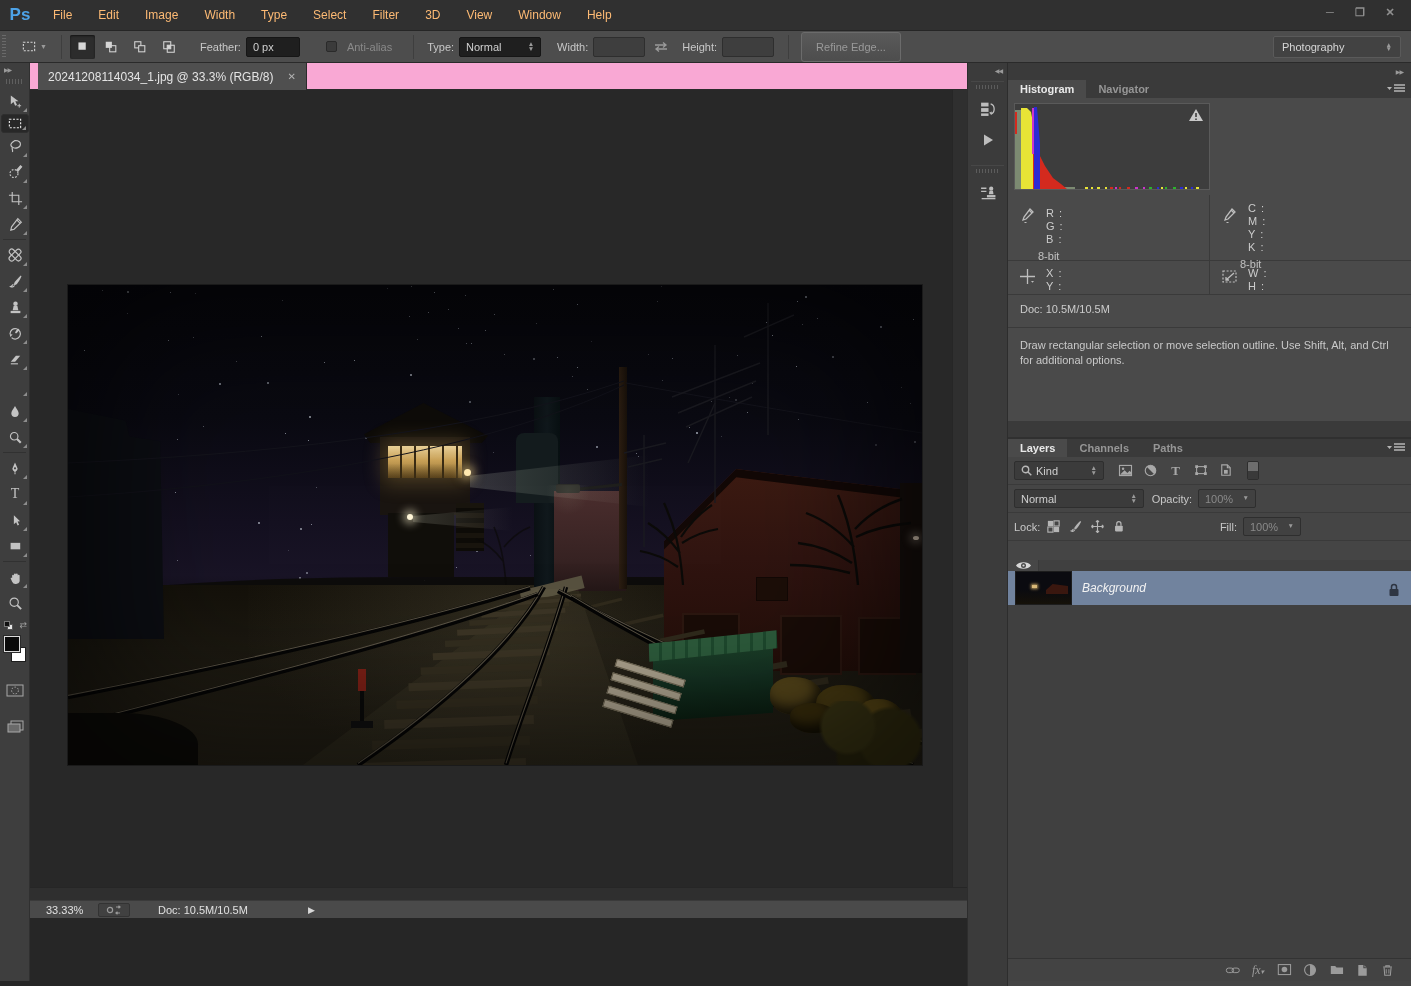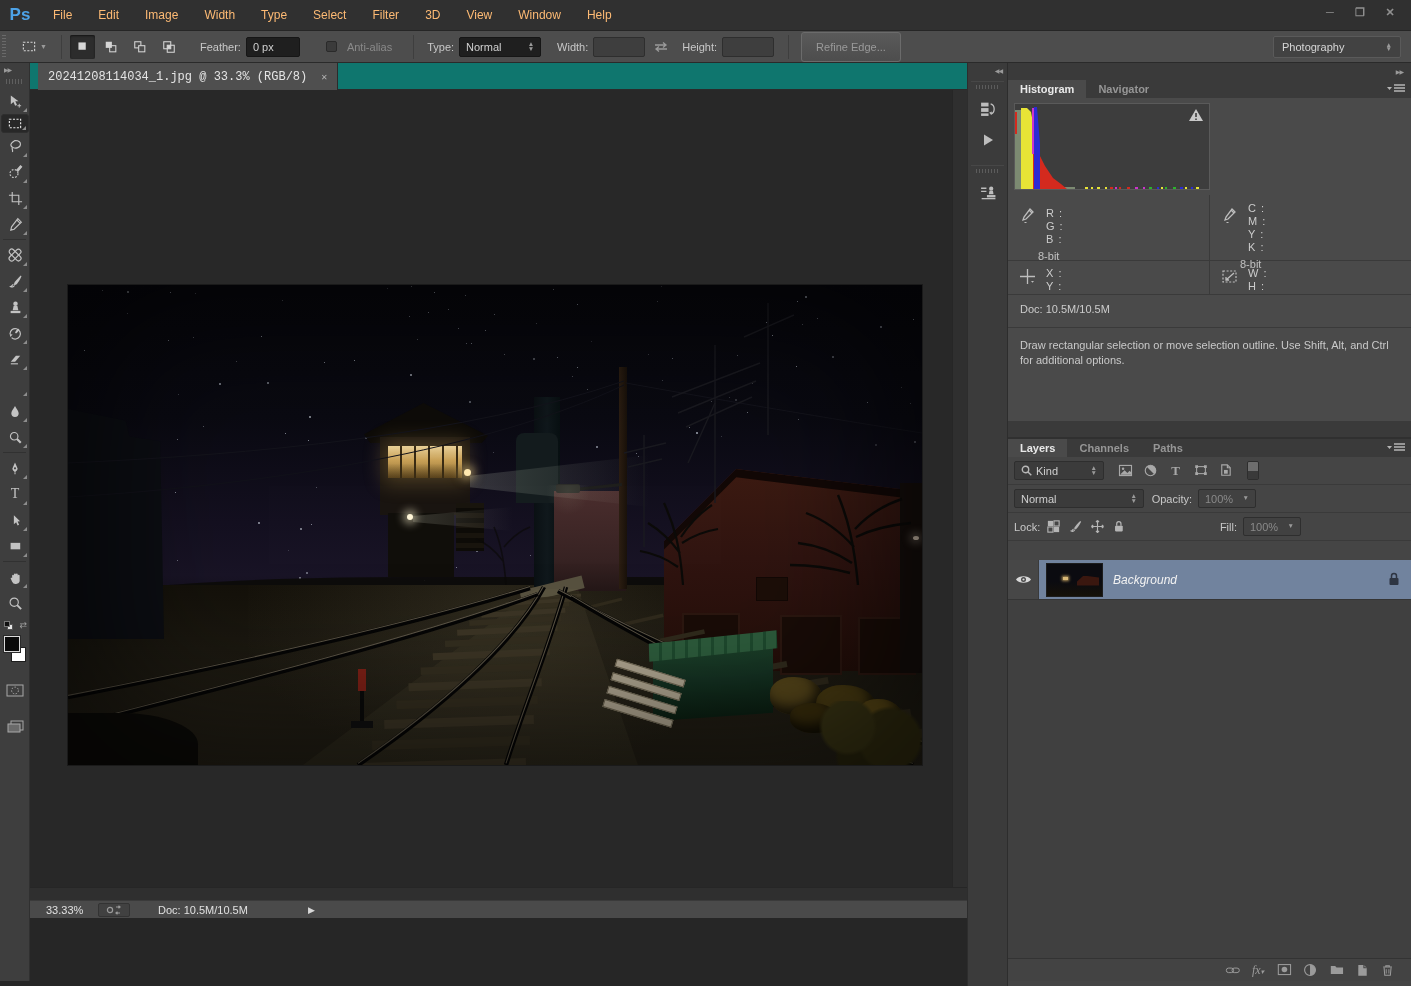--- a/index.html
+++ b/index.html
@@ -45,21 +45,21 @@
   #swatch-bg { position:absolute; left:10px; top:12px; width:15px; height:15px; background:#ffffff; border:1px solid #1e1e1e; }
   #swatch-fg { position:absolute; left:3px; top:1px; width:16px; height:16px; background:#0a0a0a; border:1px solid #dadada; outline:1px solid #2a2a2a; }
   #mini-colors { width:28px; height:13px; position:relative; margin:4px 1px 0; }
   #mini-default { position:absolute; left:3px; top:1px; width:9px; height:9px; }
   #mini-default .b { position:absolute; right:0; bottom:0; width:6px; height:6px; background:#e6e6e6; border:1px solid #555; }
   #mini-default .f { position:absolute; left:0; top:0; width:6px; height:6px; background:#111; border:1px solid #777; z-index:1; }
   #mini-swap { position:absolute; right:2px; top:0; color:#9f9f9f; font-size:9px; }
 
   
   #canvas-area { position:absolute; left:30px; top:63px; width:937px; height:918px; background:#282828; }
-  #doc-tabbar { position:absolute; left:0; top:0; width:100%; height:27px; background:#0f766e; border-bottom:1px solid #2b2b2b; display:flex;font-family:Liberation Mono, monospace; }
+  #doc-tabbar { position:absolute; left:0; top:0; width:100%; height:27px; background:#f9a8d4; border-bottom:1px solid #2b2b2b; display:flex; }
   #doc-tab { margin-left:8px; height:27px; background:#4f4f4f; display:flex; align-items:center; padding:0 10px; color:#e4e4e4; font-size:12px; border-right:1px solid #2b2b2b; }
   #doc-tab .close { margin-left:14px; color:#b2b2b2; font-size:10px; }
   #vscroll { position:absolute; right:0; top:27px; width:15px; height:860px; background:#2f2f2f; border-left:1px solid #262626; }
   #hscroll { position:absolute; left:0; top:824px; width:937px; height:13px; background:#2f2f2f; border-top:1px solid #262626; }
   #statusbar { position:absolute; left:0; top:837px; width:937px; height:18px; background:#4a4a4a; border-top:1px solid #3a3a3a; display:flex; align-items:center; color:#e0e0e0; }
   #status-zoom { margin-left:16px; width:52px; }
   #status-gear { width:32px; height:14px; background:#414141; border:1px solid #333; border-radius:2px; display:flex; align-items:center; justify-content:center; margin-right:28px; }
   #status-doc { margin-right:60px; }
   #status-flyout { color:#d8d8d8; font-size:9px; }
   #canvas-bottom { position:absolute; left:0; top:855px; width:937px; height:63px; background:#262626; }
@@ -147,21 +147,21 @@
   .lrow { height:28px; border-bottom:1px solid #3a3a3a; display:flex; align-items:center; padding:0 6px; background:#454545; }
   .sel { height:19px; background:#3b3b3b; border:1px solid #2e2e2e; border-radius:2px; display:flex; align-items:center; padding:0 6px; color:#cfcfcf; }
   .sel .spin { margin-left:auto; }
   .sel.dis { color:#8a8a8a; background:#414141; }
   .flt-ic { width:23px; height:19px; display:flex; align-items:center; justify-content:center; color:#a8a8a8; margin-left:2px; }
   #flt-toggle { width:12px; height:19px; margin-left:10px; border-radius:2px; overflow:hidden; border:1px solid #2e2e2e; }
   #flt-toggle .t { height:9px; background:#6e6e6e; } #flt-toggle .b { height:9px; background:#3a3a3a; }
   .lbl { color:#c8c8c8; }
   .lock-ic { width:17px; height:17px; display:flex; align-items:center; justify-content:center; color:#b5b5b5; margin-left:5px; }
   #layer-list { background:#404040; position:absolute; left:0; right:0; top:103px; bottom:28px; }
-  #layer-row { height:40px; display:flex; align-items:stretch; border-bottom:1px solid #353535; }
+  #layer-row { height:40px; display:flex; align-items:stretch; border-bottom:1px solid #353535;flex-direction:column; }
   #eye-gutter { width:31px; background:#474747; border-right:1px solid #3a3a3a; display:flex; align-items:center; justify-content:center; color:#cfcfcf; }
   #layer-main { flex:1; background:#71839e; display:flex; align-items:center; position:relative; }
   #layer-thumb { width:57px; height:34px; margin-left:7px; border:1px solid #1d1d1d; position:relative; overflow:hidden; background:linear-gradient(180deg,#0b0b10 55%,#151109 100%); }
   #layer-thumb .br { position:absolute; left:30px; top:12px; width:22px; height:10px; background:#3a170f; clip-path:polygon(0 60%,30% 0,100% 20%,100% 100%,0 100%); }
   #layer-thumb .lt { position:absolute; left:16px; top:13px; width:5px; height:3px; background:#d8b878; box-shadow:0 0 3px 1px rgba(230,190,110,.8); }
   #layer-name { margin-left:10px; font-style:italic; font-size:12px; color:#f2f2f2; }
   #layer-lock { position:absolute; right:11px; top:12px; color:#2e3542; }
   #layers-bottom { position:absolute; left:0; right:0; bottom:5px; height:23px; background:#434343; border-top:1px solid #333; display:flex; align-items:center; justify-content:flex-end; padding-right:12px; }
   .lb-ic { width:22px; height:18px; display:flex; align-items:center; justify-content:center; color:#9b9b9b; margin-left:4px; }
 </style>

